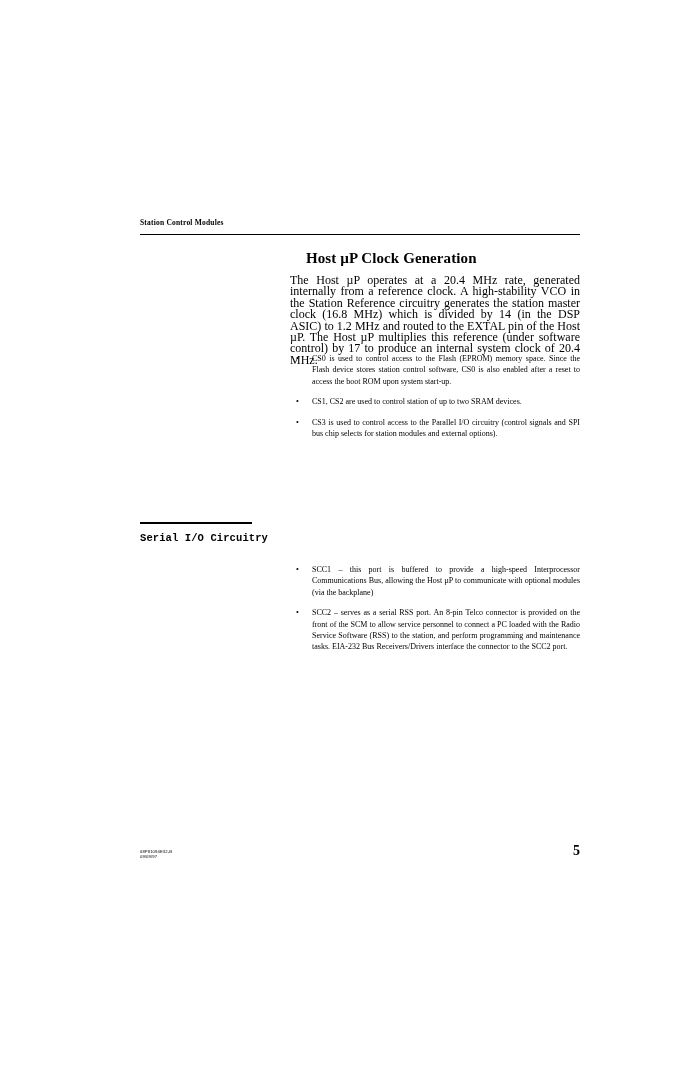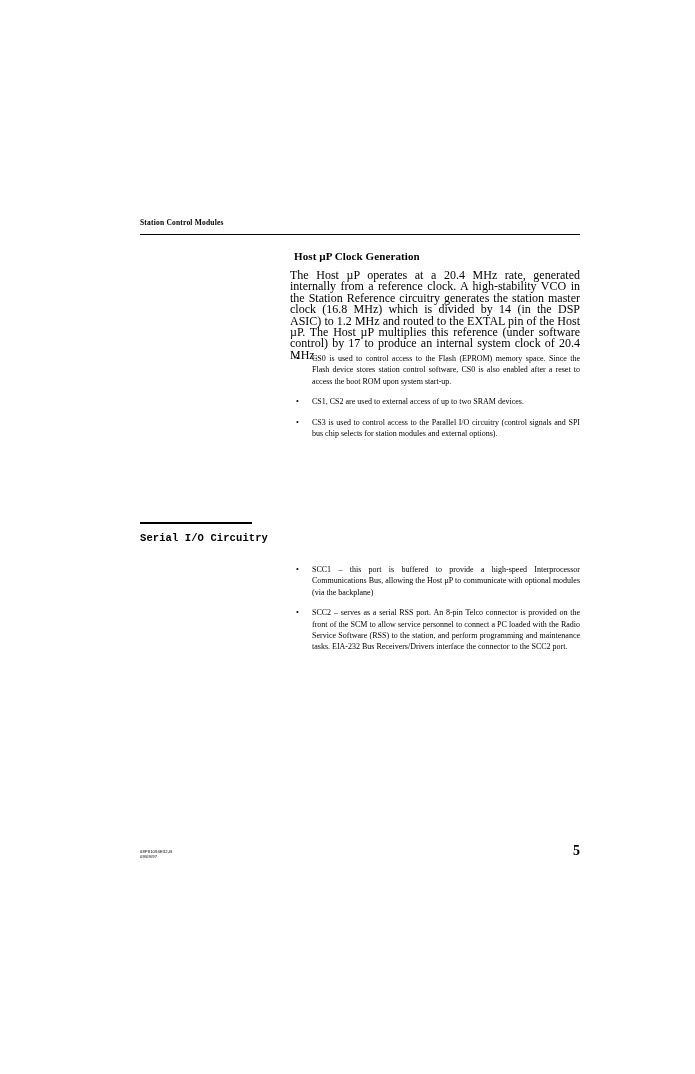--- a/index.html
+++ b/index.html
@@ -47,22 +47,22 @@
   
   .body-col {
     position: absolute;
     left: 290px;
     width: 290px;
   }
 
   h2.section-head {
     font-family: "Liberation Serif", serif;
     font-weight: bold;
-    font-size: 11px;
-    margin: 0 0 8px 4px;
+    font-size: 15px;
+    margin: 0 0 8px 16px;
     letter-spacing: 0.1px;
   }
 
   p.body-text {
     font-family: "Liberation Serif", serif;
     font-size: 12px;
     line-height: 11.4px;
     margin: 0 0 9px 0;
     text-align: justify;
     text-justify: inter-word;
@@ -144,21 +144,21 @@
   </div>
 
   <div class="body-col" style="top: 353px;">
     <ul class="bullets">
       <li>
         <span class="bullet-mark">•</span>
         <span>CS0 is used to control access to the Flash (EPROM) memory space.  Since the Flash device stores station control software, CS0 is also enabled after a reset to access the boot ROM upon system start-up.</span>
       </li>
       <li>
         <span class="bullet-mark">•</span>
-        <span>CS1, CS2 are used to external access of up to two SRAM devices.</span>
+        <span>CS1, CS2 are used to control station of up to two SRAM devices.</span>
       </li>
       <li>
         <span class="bullet-mark">•</span>
         <span>CS3 is used to control access to the Parallel I/O circuitry (control signals and SPI bus chip selects for station modules and external options).</span>
       </li>
     </ul>
   </div>
 
   <div class="margin-head-wrap">
     <div class="margin-head-rule"></div>

